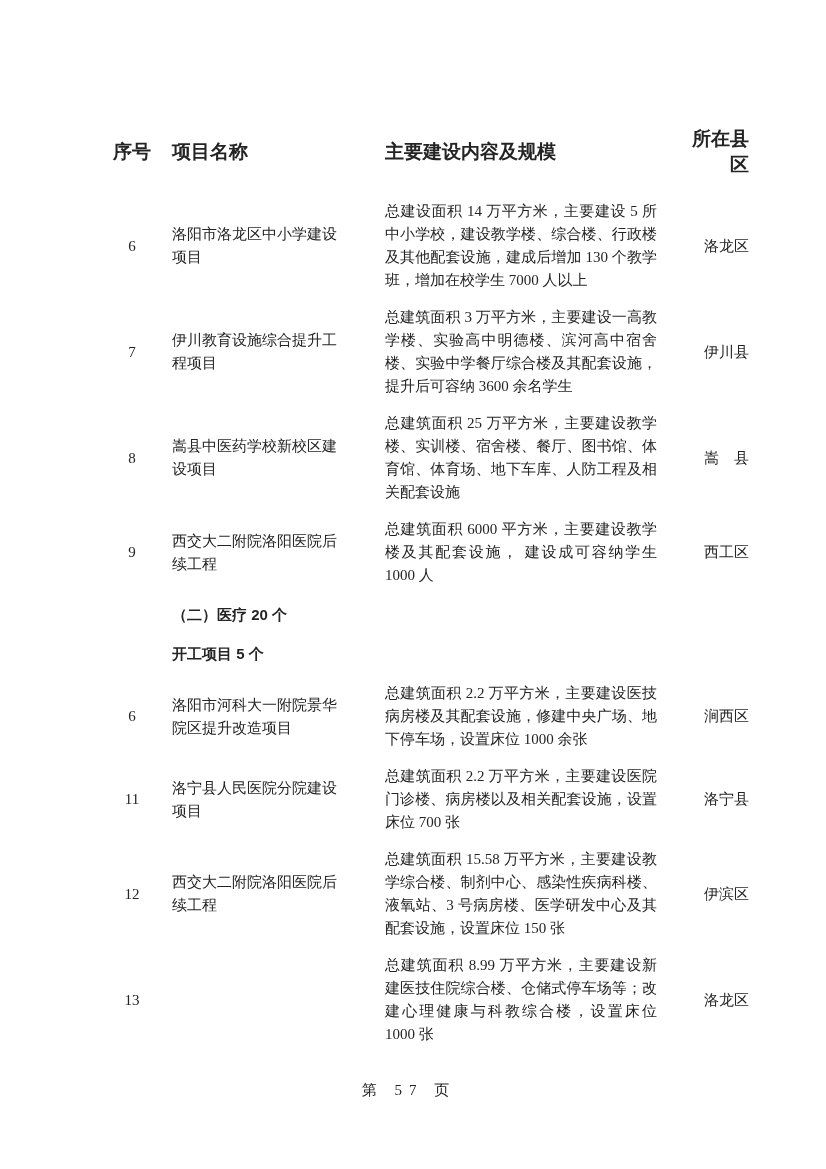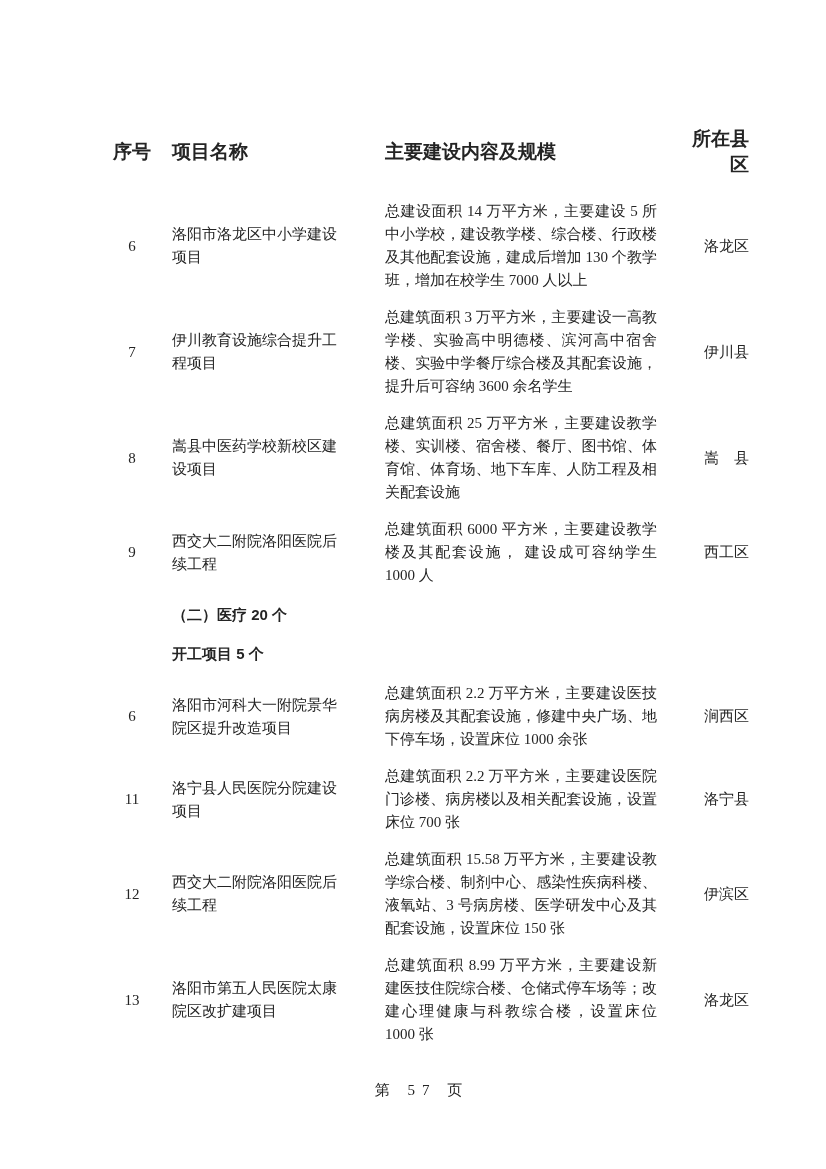--- a/index.html
+++ b/index.html
@@ -42,21 +42,21 @@
   .section-heading {
     font-family: "Liberation Sans", "DejaVu Sans", sans-serif;
     font-weight: bold;
     font-size: 15px;
     margin: 17px 0 17px 62px;
     line-height: 22px;
   }
   .footer {
     position: absolute;
     top: 1081px;
-    left: 17px;
+    left: 4px;
     width: 810px;
     text-align: center;
     font-size: 15px;
     letter-spacing: 7px;
   }
 </style>
 </head>
 <body>
 
 <div class="doc">
@@ -115,20 +115,19 @@
 
   <div class="grid row">
     <div class="c-num">12</div>
     <div class="c-name">西交大二附院洛阳医院后续工程</div>
     <div class="c-content">总建筑面积 15.58 万平方米，主要建设教学综合楼、制剂中心、感染性疾病科楼、液氧站、3 号病房楼、医学研发中心及其配套设施，设置床位 150 张</div>
     <div class="c-district">伊滨区</div>
   </div>
 
   <div class="grid row">
     <div class="c-num">13</div>
-    <div class="c-name">洛阳市第五人民医院太康院区改扩建项目</div>
     <div class="c-content">总建筑面积 8.99 万平方米，主要建设新建医技住院综合楼、仓储式停车场等；改建心理健康与科教综合楼，设置床位 1000 张</div>
     <div class="c-district">洛龙区</div>
   </div>
 
 </div>
 
 <div class="footer">第 57 页</div>
 
 </body></html>

